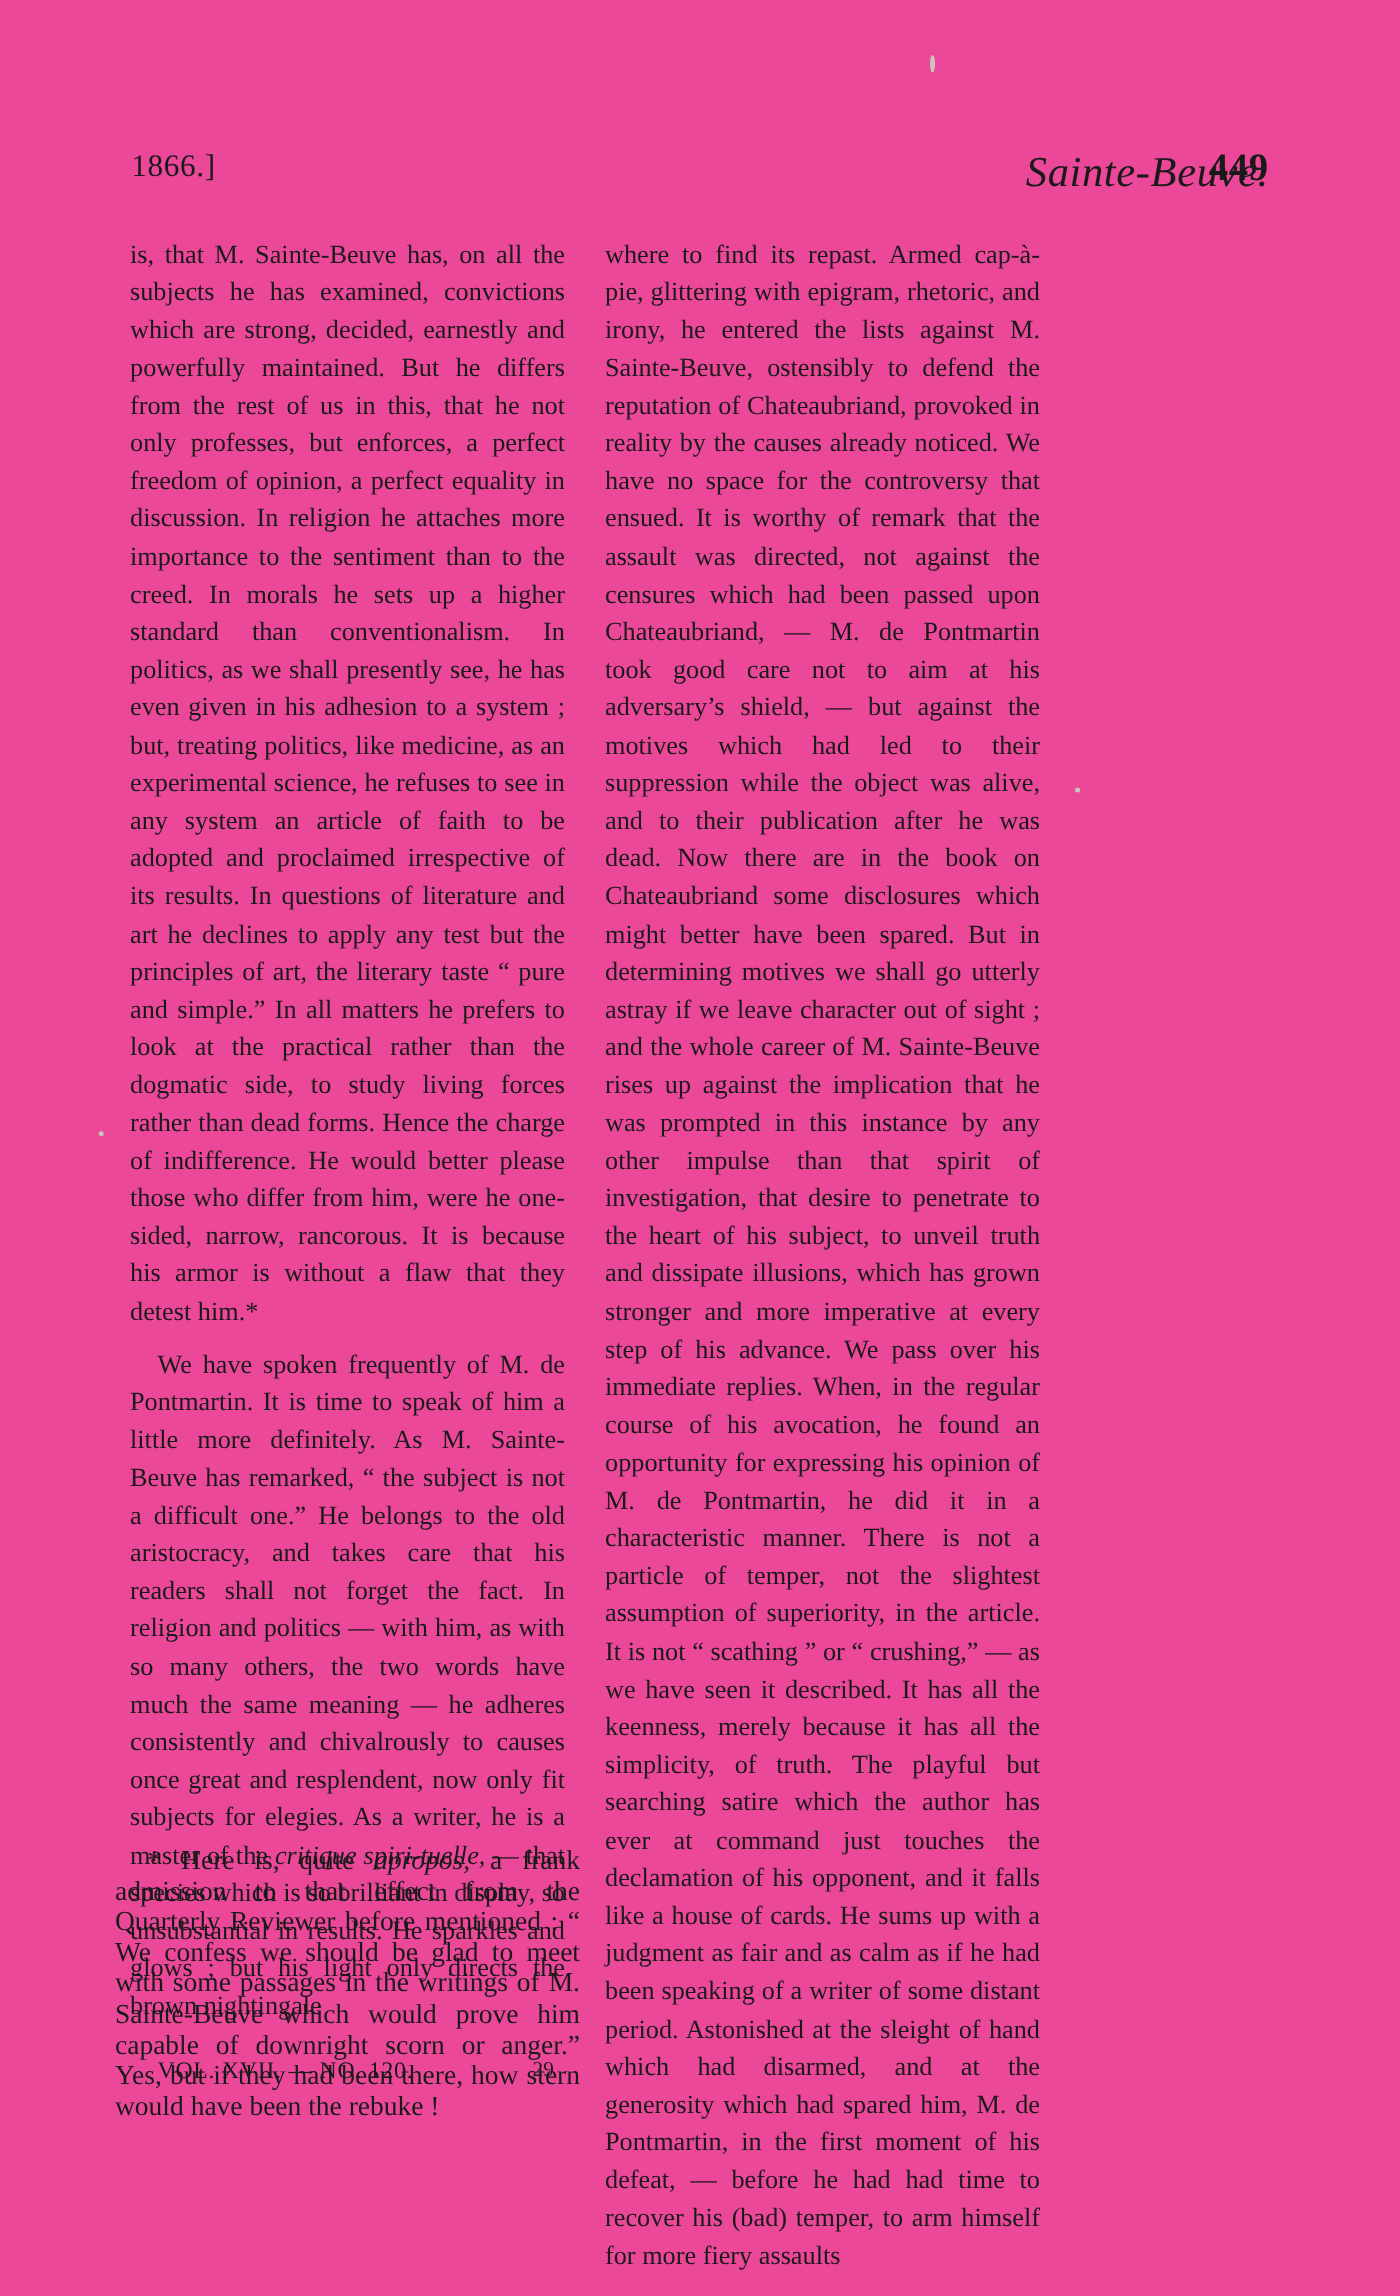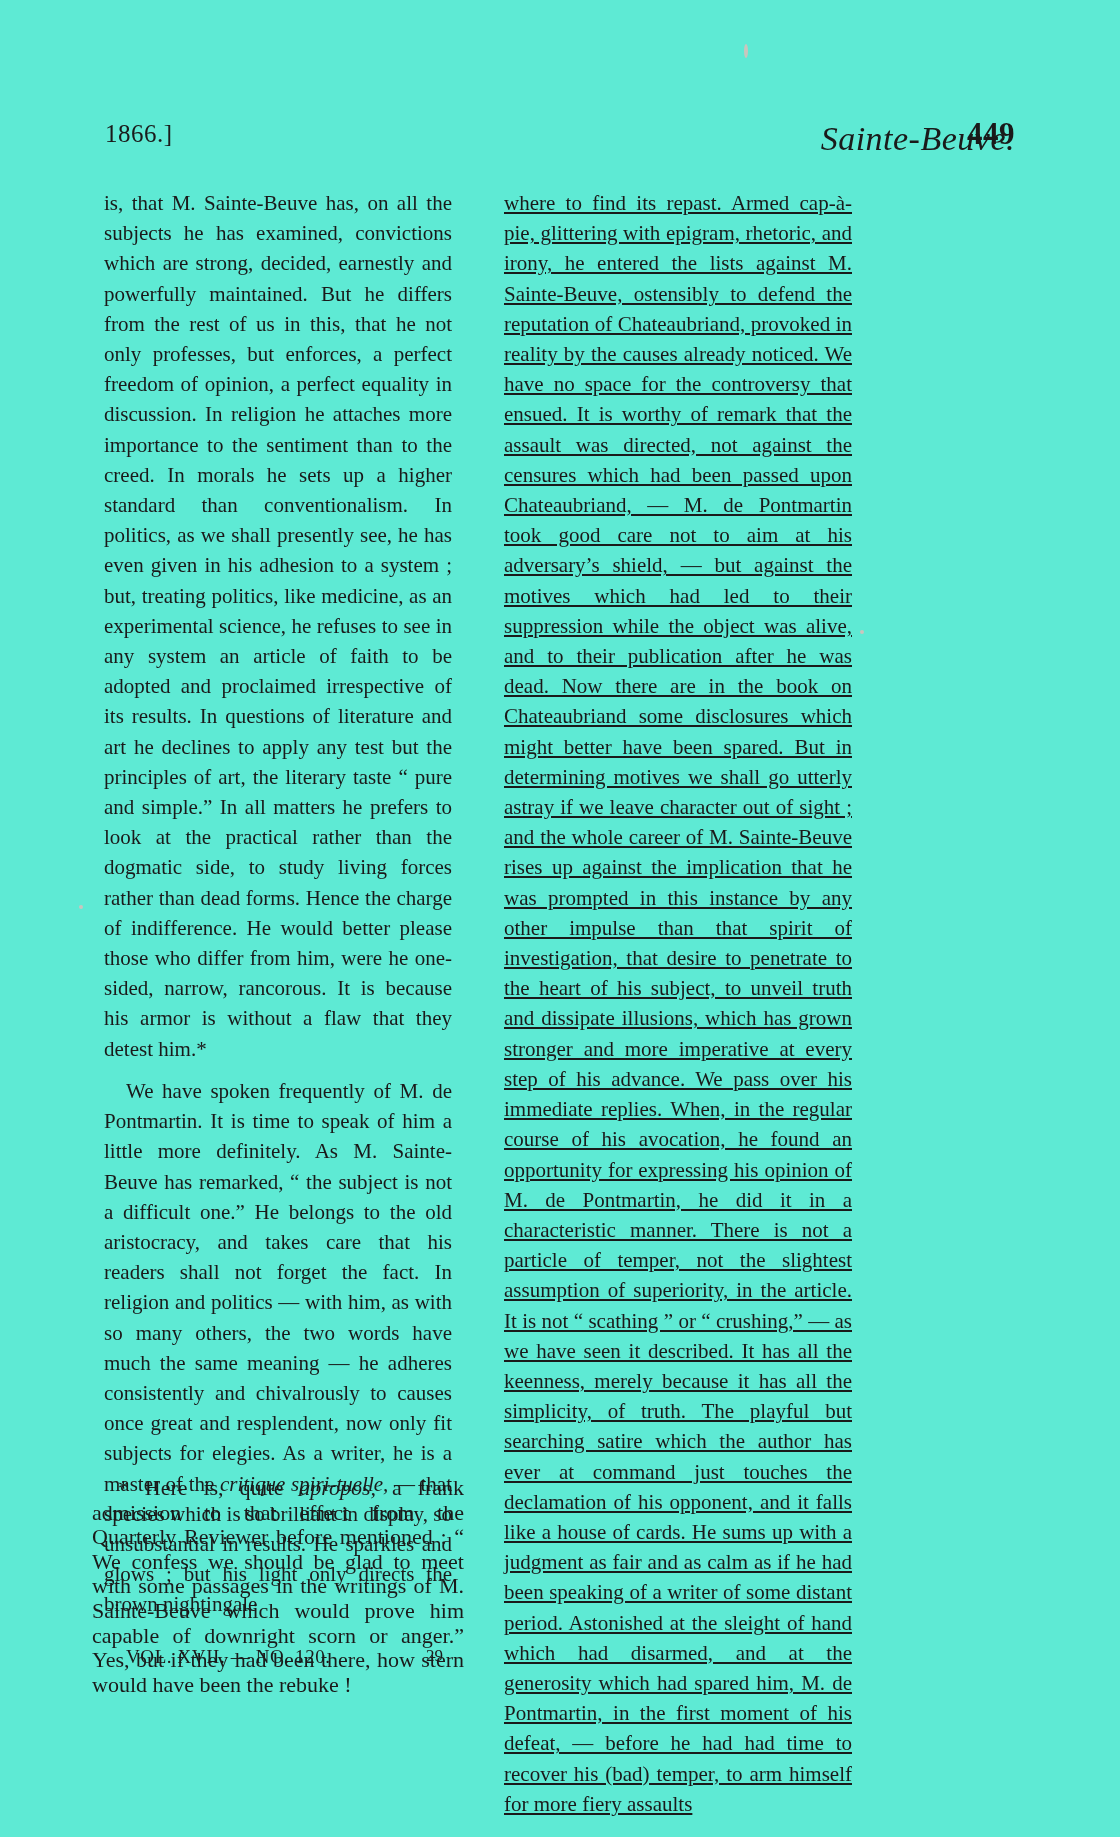--- a/index.html
+++ b/index.html
@@ -13,21 +13,21 @@
     font-family: "Liberation Serif", serif;
     color: #1a1a1a;
     position: relative;
     overflow: hidden;
   }
   .page {
     position: absolute;
     left: 0; top: 0;
     width: 1120px;
     height: 1837px;
-    background: #5eead4;
+    background: #ec4899;
   }
   
   .running-head {
     position: absolute;
     left: 105px;
     top: 120px;
     width: 910px;
     height: 40px;
   }
   .rh-year {
@@ -57,21 +57,21 @@
     left: 92px;
     top: 176px;
     width: 938px;
   }
   .col {
     position: absolute;
     top: 0;
     width: 372px;
   }
   .col-left { left: 0; }
-  .col-right { left: 400px; text-decoration: underline; }
+  .col-right { left: 380px; }
 
   p.body {
     margin: 12px;
     font-size: 21px;
     line-height: 30.2px;
     text-align: justify;
     text-justify: inter-word;
     hyphens: manual;
   }
   p.body.indent {

